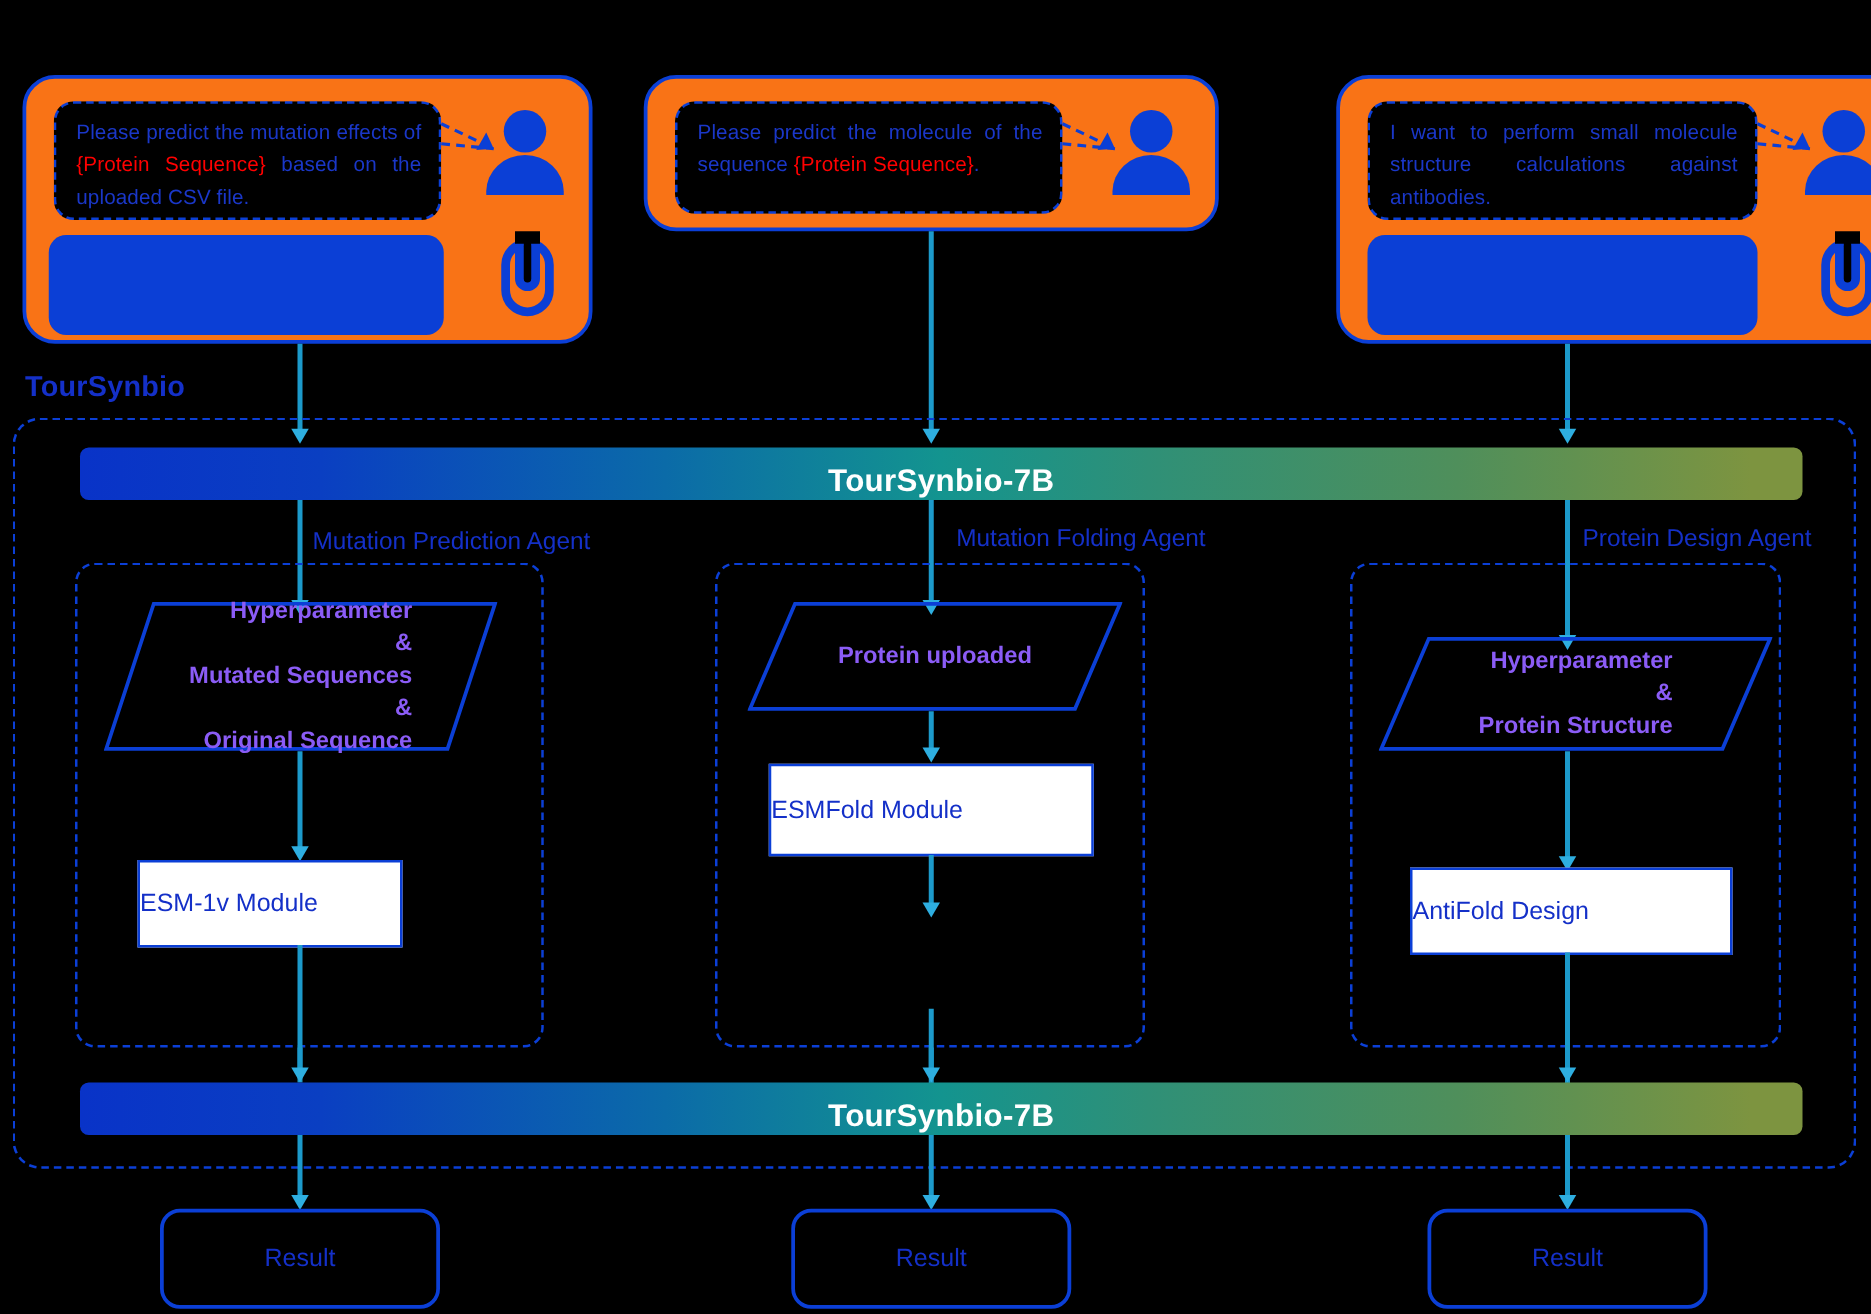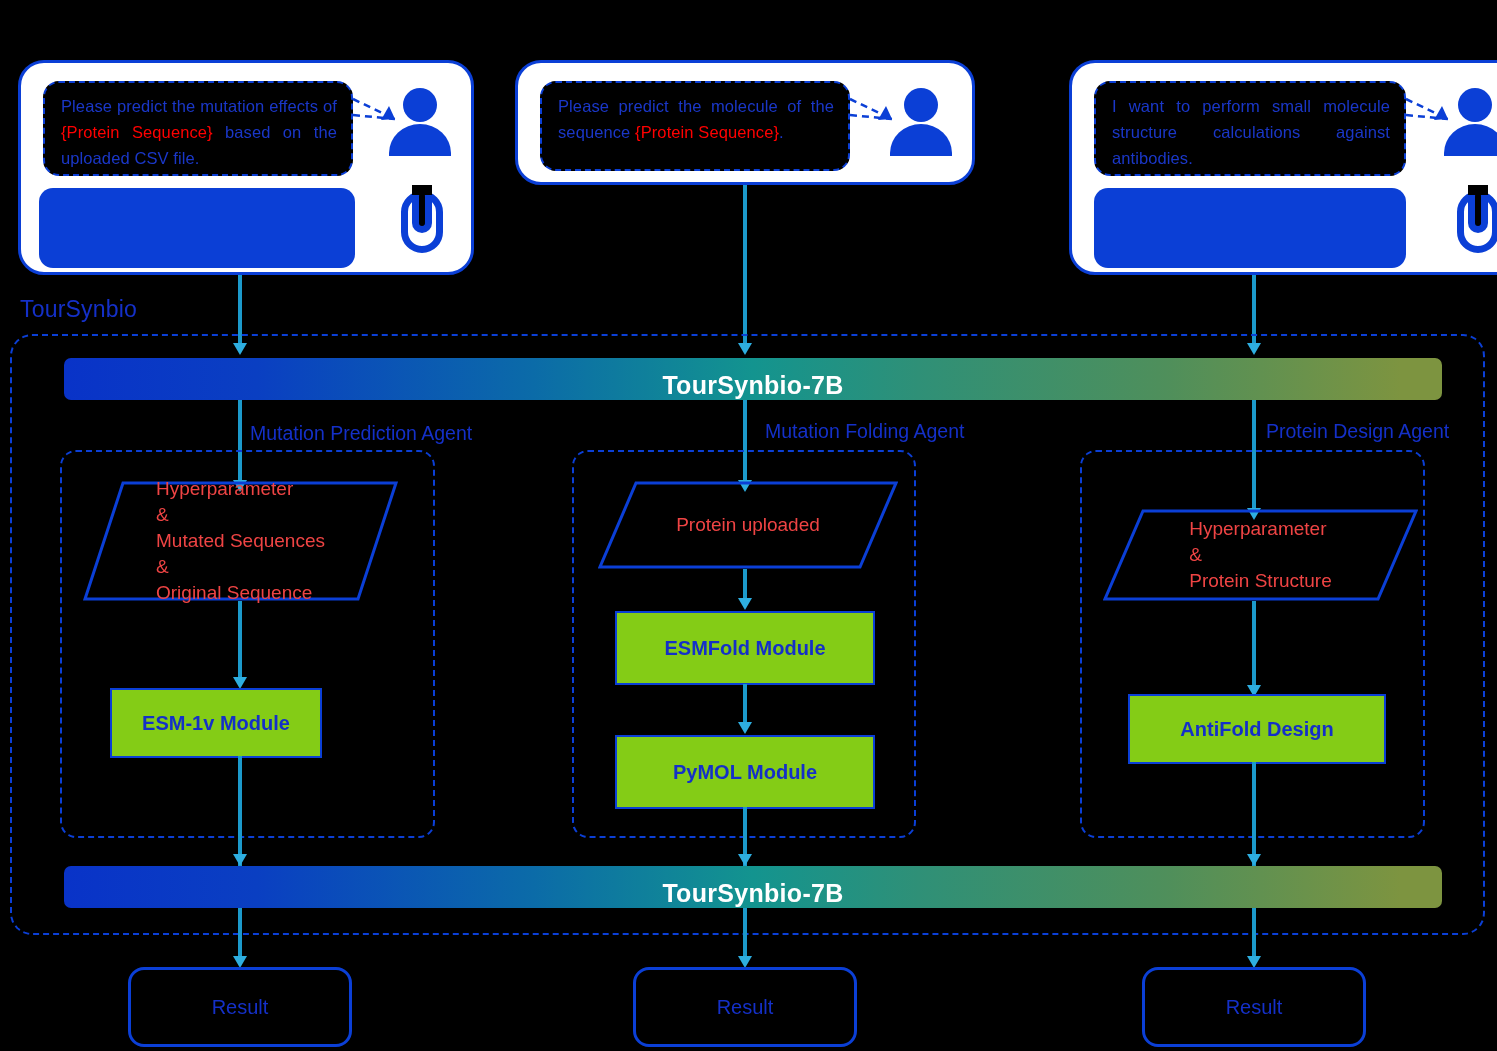--- a/index.html
+++ b/index.html
@@ -5,21 +5,21 @@
   html,body{margin:0;padding:0;background:#000;}
   body{
     font-family:"Liberation Sans", sans-serif;
     width:1497px;height:1051px;position:relative;overflow:hidden;
   }
   .stage{position:absolute;left:0;top:0;width:1497px;height:1051px;}
   .abs{position:absolute;}
 
   
   .chat-card{
-    border:3px solid #0b3fd6;border-radius:26px;background:#ffffff;box-sizing:border-box;
+    border:3px solid #0b3fd6;border-radius:26px;background:#f97316;box-sizing:border-box;
   }
   .bubble{
     position:absolute;box-sizing:border-box;
     border:2px dashed #0b3fd6;border-radius:16px;background:#000;
     padding:10px 14px 10px 16px;
   }
   .bubble-text{
     color:#1a37c8;font-size:16.5px;line-height:26px;
     text-align:justify;text-align-last:left;
     letter-spacing:.1px;
@@ -55,21 +55,21 @@
   .attach-fill{
     position:absolute;background:#0b3fd6;border-radius:14px;
   }
 
   
   .sys-container{
     position:absolute;box-sizing:border-box;
     border:2px dashed #0b3fd6;border-radius:22px;
   }
   .sys-label{
-    position:absolute;color:#1430c8;font-size:23px;font-weight:normal;letter-spacing:.2px;
+    position:absolute;color:#1430c8;font-size:23px;font-weight:bold;letter-spacing:.2px;
   }
 
   .gradbar{
     position:absolute;border-radius:7px;
     background:linear-gradient(90deg,#0933c8 0%,#0a3fc2 14%,#0b6ba8 34%,#13948f 50%,#2f9077 62%,#4f8f5b 80%,#7d9440 97%);
     display:flex;align-items:center;justify-content:center;
   }
   .gradbar span{
     color:#ffffff;font-size:25px;font-weight:bold;letter-spacing:.3px;margin-top:13px;
   }
@@ -82,26 +82,26 @@
   .agent-title{
     position:absolute;color:#1430c8;font-size:19.5px;white-space:nowrap;
   }
 
   
   .para{
     position:absolute;display:flex;align-items:center;justify-content:center;
   }
   .para svg{position:absolute;left:0;top:0;}
   .para .lbl{
-    position:relative;color:#ef4444;font-size:19px;line-height:26px;text-align:left;
-    z-index:2;white-space:pre-line;
+    position:relative;color:#8b5cf6;font-size:19px;line-height:26px;text-align:right;
+    z-index:2;white-space:pre-line;font-weight:bold;
   }
   .modbox{
-    position:absolute;box-sizing:border-box;border:2.5px solid #0b3fd6;background:#84cc16;
-    display:flex;align-items:center;justify-content:center;font-weight:bold;
+    position:absolute;box-sizing:border-box;border:2.5px solid #0b3fd6;background:#ffffff;
+    display:flex;align-items:center;
   }
   .modbox span{color:#1430c8;font-size:20px;}
 
   .resbox{
     position:absolute;box-sizing:border-box;border:3px solid #0b3fd6;border-radius:16px;background:#000;
     display:flex;align-items:center;justify-content:center;
   }
   .resbox span{color:#1430c8;font-size:20px;}
 
   
@@ -264,23 +264,20 @@
 
   <div class="modbox" style="left:615px;top:611px;width:260px;height:74px;">
     <span>ESMFold Module</span>
   </div>
 
   <div class="arrow" style="left:743px;top:684px;height:52px;">
     <div class="shaft" style="height:40px;"></div>
       <div class="head" style="top:38px;"></div>
   </div>
 
-  <div class="modbox" style="left:615px;top:735px;width:260px;height:74px;">
-    <span>PyMOL Module</span>
-  </div>
 
   <div class="plainline" style="left:743px;top:807px;height:60px;"></div>
   <div class="arrow" style="left:743px;top:838px;height:30px;">
     <div class="shaft" style="height:18px;"></div>
       <div class="head" style="top:16px;"></div>
   </div>
 
   <div class="agent-title" style="left:1266px;top:420px;">Protein Design Agent</div>
   <div class="agent-box" style="left:1080px;top:450px;width:345px;height:388px;"></div>
 

